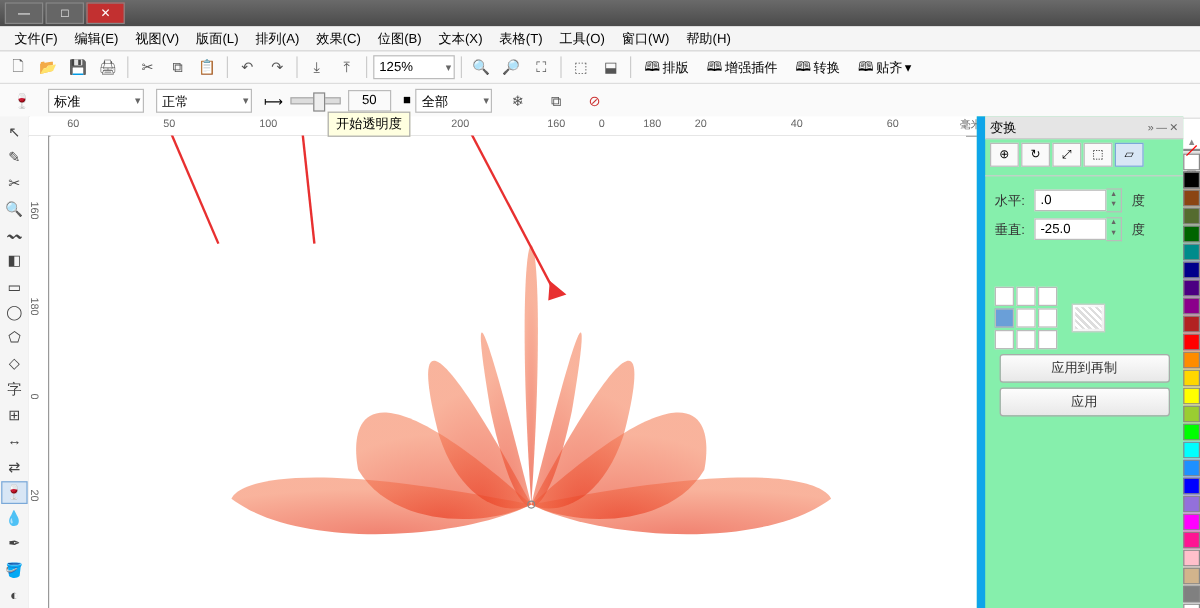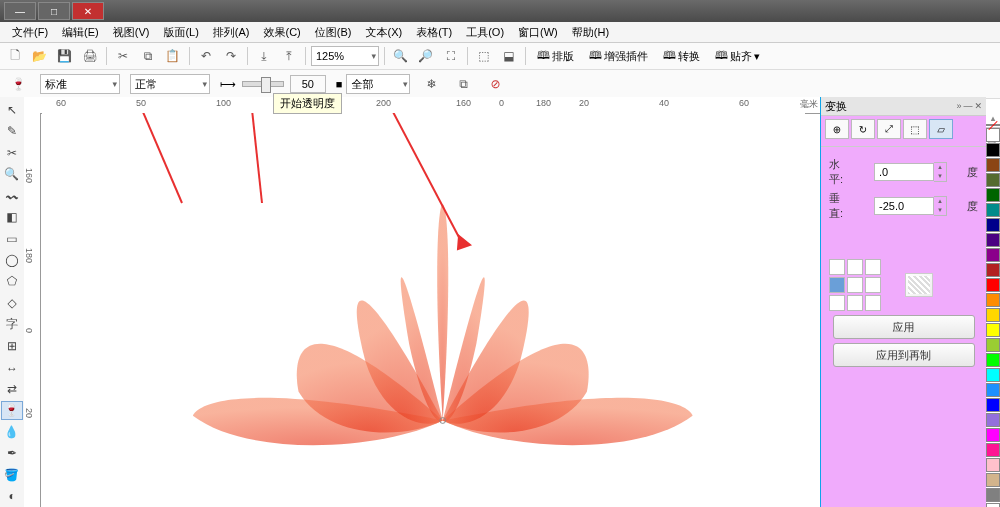--- a/index.html
+++ b/index.html
@@ -28,28 +28,28 @@
 .tool{width:20px;height:20px;margin:1px auto;border:1px solid transparent;display:flex;align-items:center;justify-content:center;font-size:12px;color:#444}
 .tool.sel{background:#d8e6f5;border-color:#7aa8d8}
 .ruler-h{position:absolute;left:24px;top:0;right:180px;height:16px;background:#fff;border-bottom:1px solid #999;font-size:9px;color:#666}
 .ruler-h span{position:absolute;top:1px}
 .ruler-h .units{position:absolute;right:2px;top:1px}
 .ruler-v{position:absolute;left:24px;top:16px;bottom:0;width:16px;background:#fff;border-right:1px solid #999;font-size:9px;color:#666}
 .ruler-v span{position:absolute;writing-mode:vertical-rl}
 .canvas{position:absolute;left:42px;top:16px;right:195px;bottom:0;background:#fff;overflow:hidden}
 .rightstrip{position:absolute;right:0;top:16px;width:14px;bottom:0;display:flex;flex-direction:column}
 .swatch{width:12px;height:12px;border:1px solid #888;margin:1px auto}
-.docker{position:absolute;right:14px;top:0;width:165px;bottom:0;background:#f0abfc;border-left:1px solid #0ea5e9}
+.docker{position:absolute;right:14px;top:0;width:165px;bottom:0;background:#86efac;border-left:7px solid #0ea5e9}
 .docker-title{height:18px;background:#e5e5e5;border-bottom:1px solid #ccc;display:flex;align-items:center;justify-content:space-between;padding:0 4px;font-size:11px}
 .docker-title .btns{display:flex;gap:2px;font-size:9px;color:#666}
 .docker-tabs{height:24px;display:flex;gap:2px;padding:3px 4px;border-bottom:1px solid #ccc}
 .dtab{width:22px;height:18px;border:1px solid #bbb;background:#fafafa;display:flex;align-items:center;justify-content:center;font-size:10px}
 .dtab.sel{background:#d8e6f5;border-color:#7aa8d8}
 .docker-body{padding:6px 8px;font-size:11px;color:#333}
-.drow{display:flex;align-items:center;gap:20px;margin:4px 0}
+.drow{display:flex;align-items:center;gap:8px;margin:4px 0}
 .spinbox{display:flex;align-items:center}
 .spinbox input{width:50px;height:16px;border:1px solid #bbb;text-align:left;padding:0 4px;font-size:11px}
 .spinbox .spin{width:12px;height:18px;border:1px solid #bbb;border-left:0;display:flex;flex-direction:column}
 .spinbox .spin div{flex:1;font-size:7px;text-align:center;line-height:8px;color:#666}
 .anchorgrid{display:inline-grid;grid-template-columns:repeat(3,16px);gap:2px;vertical-align:middle}
 .anchorgrid .ac{width:14px;height:14px;border:1px solid #bbb;background:#fff}
 .anchorgrid .ac.sel{background:#6a9fd8}
 .bigbtn{display:block;width:140px;height:22px;margin:4px auto;border:1px solid #aaa;background:linear-gradient(#fdfdfd,#e8e8e8);text-align:center;line-height:22px;border-radius:3px}
 .sidetabs{position:absolute;right:-14px;top:30px;width:14px;display:flex;flex-direction:column;gap:2px}
 .sidetabs div{writing-mode:vertical-rl;font-size:10px;padding:6px 1px;background:#f5f5f5;border:1px solid #ccc;color:#555}
@@ -272,22 +272,22 @@
             <div class="ac"></div>
           <div class="ac sel"></div>
             <div class="ac"></div>
             <div class="ac"></div>
           <div class="ac"></div>
             <div class="ac"></div>
             <div class="ac"></div>
         </div>
         <div class="iconpreview"></div>
       </div>
+      <div class="bigbtn">应用到再制</div>
       <div class="bigbtn">应用</div>
-      <div class="bigbtn">应用到再制</div>
     </div>
     <div class="sidetabs">
       <div>对象属性</div>
       <div>变换</div>
     </div>
   </div>
 
   <div class="rightstrip">
     <div style="height:12px;text-align:center;font-size:9px;color:#888">▴</div>
     <div class="swatch" style="background:#fff;position:relative">

